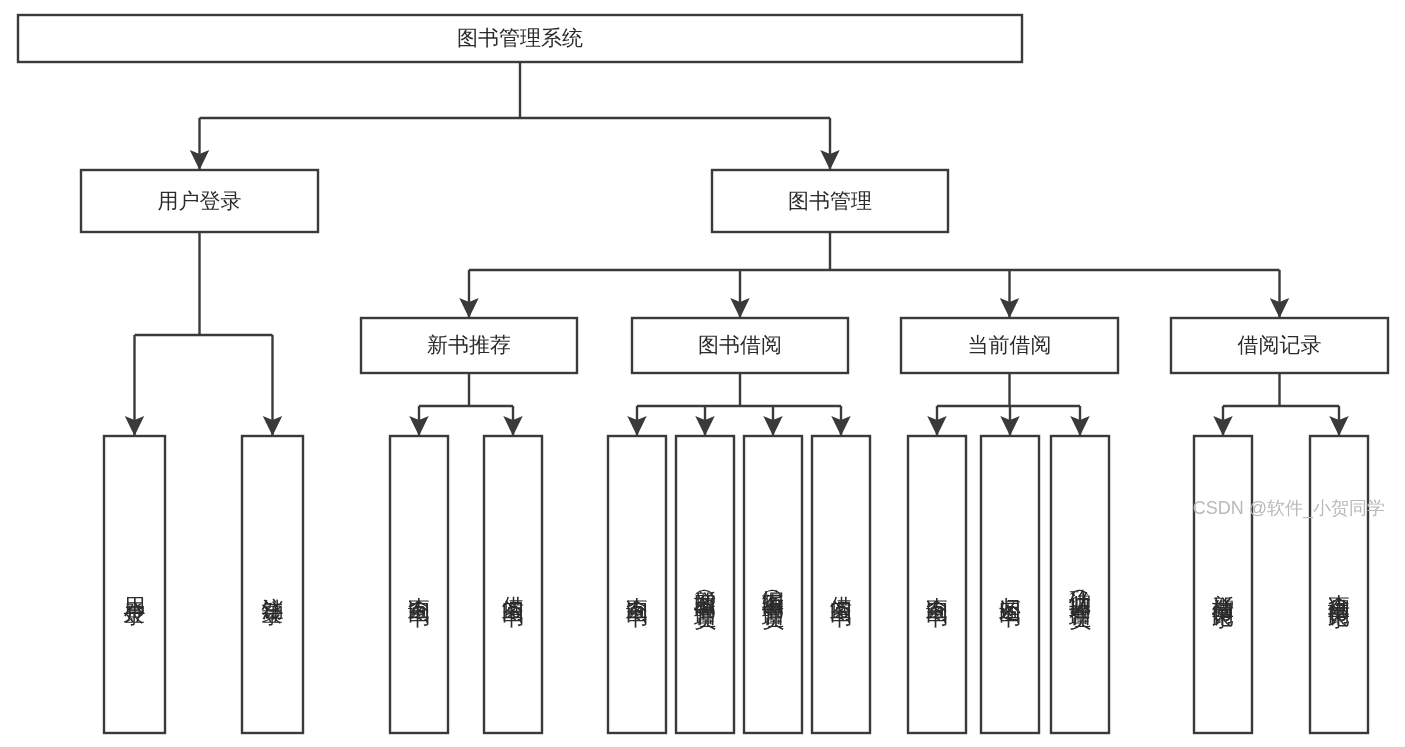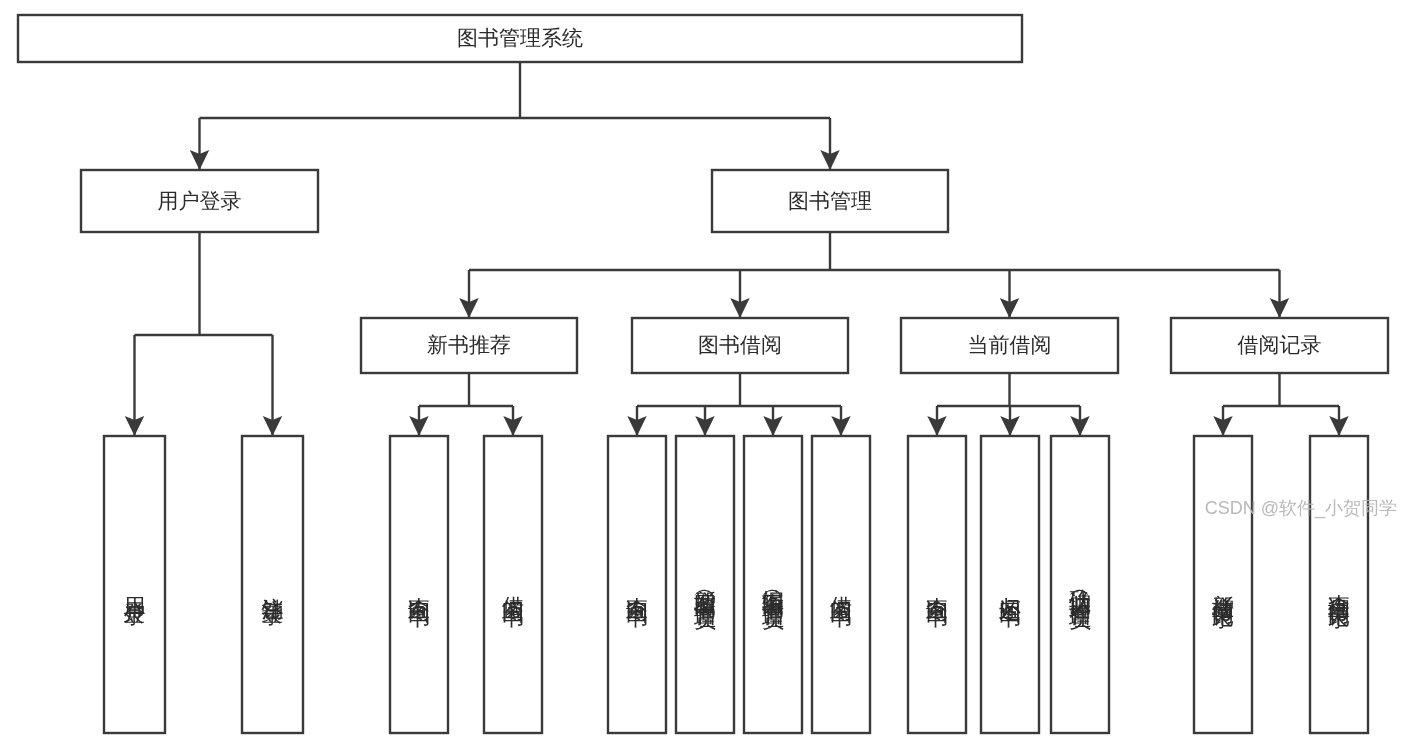--- a/index.html
+++ b/index.html
@@ -44,21 +44,21 @@
   }
   .node-label-h {
     font-family: "Liberation Sans", "DejaVu Sans", sans-serif;
     font-size: 21px;
     fill: #2b2b2b;
     text-anchor: middle;
     dominant-baseline: middle;
   }
   .watermark-text {
     position: absolute;
-    right: 8px;
+    right: 20px;
     bottom: 4px;
     font-family: "Liberation Sans", "DejaVu Sans", sans-serif;
     font-size: 18px;
     color: #b9b9b9;
     white-space: nowrap;
     pointer-events: none;
   }
 </style>
 </head>
 <body>

